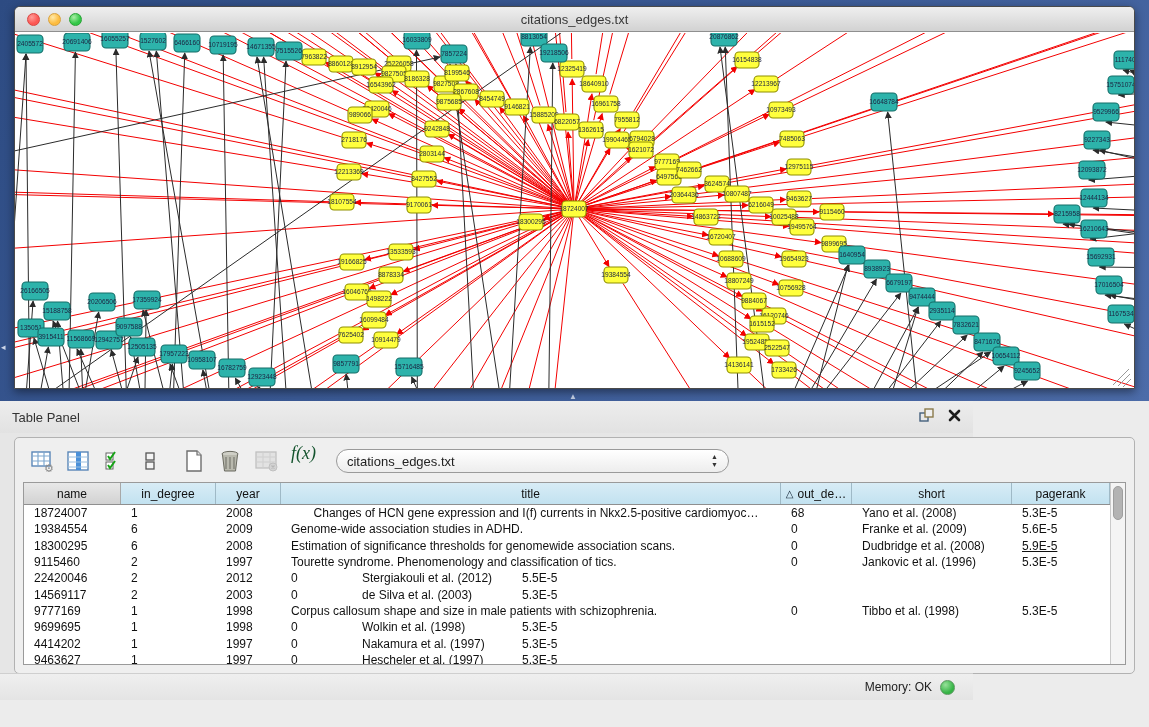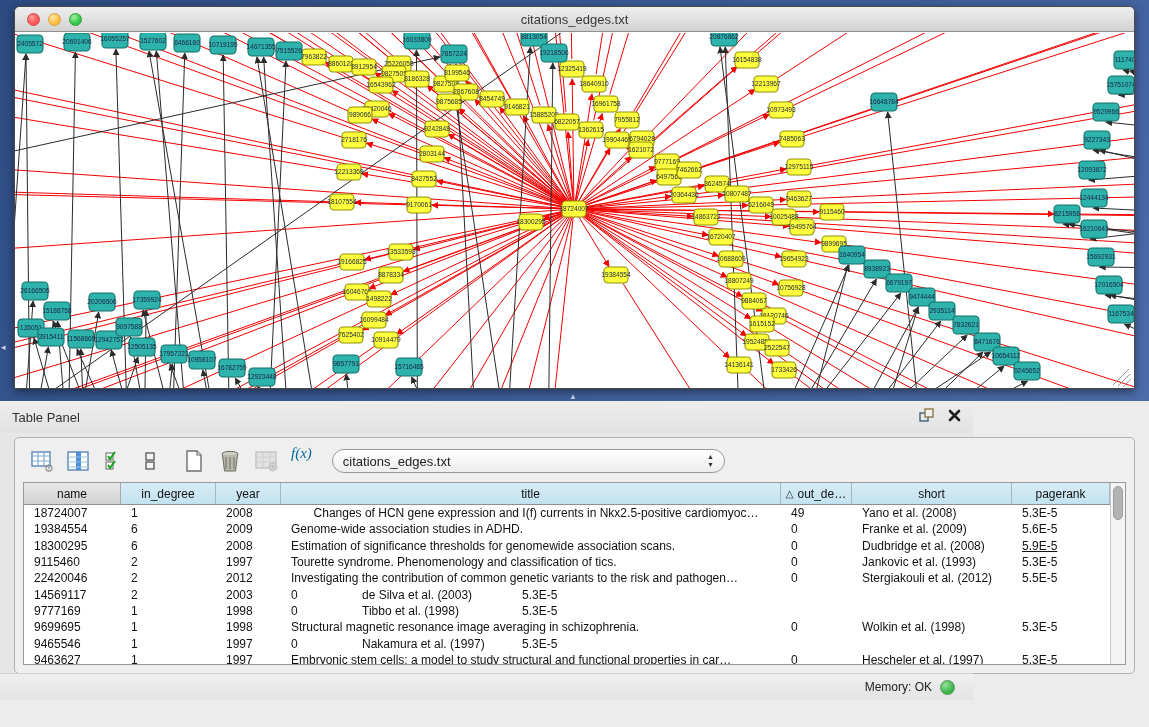--- a/index.html
+++ b/index.html
@@ -35,21 +35,21 @@
     background:linear-gradient(#ededed,#e2e2e2); }
   .panel-title { font-size:13px; color:#333; }
   .panel-header .spacer { flex:1; }
   .panel-hdr-icon { margin-left:14px; cursor:default; }
 
   .panel-body { position:absolute; left:14px; top:36px; width:1121px; height:237px;
     background:#efefef; border:1px solid #b2b2b2; border-radius:5px; padding:6px 8px 0 8px; }
 
   .toolbar { height:34px; display:flex; align-items:center; gap:10px; padding-left:6px; }
   .tb-icon { width:26px; height:24px; display:flex; align-items:center; justify-content:center; }
-  .fx-label { font-family:"Liberation Serif", serif; font-style:italic; font-size:15px; color:#0369a1; margin:0 4px 16px 2px; }
+  .fx-label { font-family:"Liberation Serif", serif; font-style:italic; font-size:18px; color:#14532d; margin:0 4px 16px 2px; }
   .sheet-select { width:393px; height:24px; margin-left:6px; border:1px solid #9a9a9a; border-radius:12px;
     background:linear-gradient(#ffffff,#ededed); display:flex; align-items:center; padding:0 10px;
     font-size:13px; color:#222; position:relative; }
   .sheet-select .spinners { position:absolute; right:10px; top:3px; font-size:7px; color:#333; line-height:8px; text-align:center; }
 
   .table-wrap { position:absolute; left:8px; right:8px; top:44px; bottom:8px;
     border:1px solid #9a9a9a; background:#fff; display:flex; }
   .grid { flex:1; overflow:hidden; }
   .grid-header { display:flex; height:22px; border-bottom:1px solid #8f8f8f; }
   .col-h { font-size:12px; color:#111; display:flex; align-items:center; justify-content:center;
@@ -948,21 +948,21 @@
             <div class="col-h" style="flex: 1 1 0%;">
               <span>pagerank</span>
             </div>
           </div>
         <div class="grid-body">
             <div class="row">
               <div class="cell" style="flex: 0 0 97px;">18724007</div>
               <div class="cell" style="flex: 0 0 95px;">1</div>
               <div class="cell" style="flex: 0 0 65px;">2008</div>
               <div class="cell" style="flex: 0 0 500px; text-align: center;">Changes of HCN gene expression and I(f) currents in Nkx2.5-positive cardiomyoc…</div>
-              <div class="cell" style="flex: 0 0 71px;">49</div>
+              <div class="cell" style="flex: 0 0 71px;">68</div>
               <div class="cell" style="flex: 0 0 160px;">Yano et al. (2008)</div>
               <div class="cell" style="flex: 1 1 0%;">5.3E-5</div>
             </div>
             <div class="row">
               <div class="cell" style="flex: 0 0 97px;">19384554</div>
               <div class="cell" style="flex: 0 0 95px;">6</div>
               <div class="cell" style="flex: 0 0 65px;">2009</div>
               <div class="cell" style="flex: 0 0 500px;">Genome-wide association studies in ADHD.</div>
               <div class="cell" style="flex: 0 0 71px;">0</div>
               <div class="cell" style="flex: 0 0 160px;">Franke et al. (2009)</div>
@@ -976,70 +976,68 @@
               <div class="cell" style="flex: 0 0 71px;">0</div>
               <div class="cell" style="flex: 0 0 160px;">Dudbridge et al. (2008)</div>
               <div class="cell" style="flex: 1 1 0%; text-decoration: underline;">5.9E-5</div>
             </div>
             <div class="row">
               <div class="cell" style="flex: 0 0 97px;">9115460</div>
               <div class="cell" style="flex: 0 0 95px;">2</div>
               <div class="cell" style="flex: 0 0 65px;">1997</div>
               <div class="cell" style="flex: 0 0 500px;">Tourette syndrome. Phenomenology and classification of tics.</div>
               <div class="cell" style="flex: 0 0 71px;">0</div>
-              <div class="cell" style="flex: 0 0 160px;">Jankovic et al. (1993)</div>
+              <div class="cell" style="flex: 0 0 160px;">Jankovic et al. (1996)</div>
               <div class="cell" style="flex: 1 1 0%;">5.3E-5</div>
             </div>
             <div class="row">
               <div class="cell" style="flex: 0 0 97px;">22420046</div>
               <div class="cell" style="flex: 0 0 95px;">2</div>
               <div class="cell" style="flex: 0 0 65px;">2012</div>
-              <div class="cell" style="flex: 0 0 500px;">Investigating the contribution of common genetic variants to the risk and pathogen…</div>
               <div class="cell" style="flex: 0 0 71px;">0</div>
               <div class="cell" style="flex: 0 0 160px;">Stergiakouli et al. (2012)</div>
               <div class="cell" style="flex: 1 1 0%;">5.5E-5</div>
             </div>
             <div class="row">
               <div class="cell" style="flex: 0 0 97px;">14569117</div>
               <div class="cell" style="flex: 0 0 95px;">2</div>
               <div class="cell" style="flex: 0 0 65px;">2003</div>
               <div class="cell" style="flex: 0 0 71px;">0</div>
               <div class="cell" style="flex: 0 0 160px;">de Silva et al. (2003)</div>
               <div class="cell" style="flex: 1 1 0%;">5.3E-5</div>
             </div>
             <div class="row">
               <div class="cell" style="flex: 0 0 97px;">9777169</div>
               <div class="cell" style="flex: 0 0 95px;">1</div>
               <div class="cell" style="flex: 0 0 65px;">1998</div>
+              <div class="cell" style="flex: 0 0 500px;">Corpus callosum shape and size in male patients with schizophrenia.</div>
               <div class="cell" style="flex: 0 0 71px;">0</div>
               <div class="cell" style="flex: 0 0 160px;">Tibbo et al. (1998)</div>
               <div class="cell" style="flex: 1 1 0%;">5.3E-5</div>
             </div>
             <div class="row">
               <div class="cell" style="flex: 0 0 97px;">9699695</div>
               <div class="cell" style="flex: 0 0 95px;">1</div>
               <div class="cell" style="flex: 0 0 65px;">1998</div>
-              <div class="cell" style="flex: 0 0 500px;">Structural magnetic resonance image averaging in schizophrenia.</div>
               <div class="cell" style="flex: 0 0 71px;">0</div>
               <div class="cell" style="flex: 0 0 160px;">Wolkin et al. (1998)</div>
               <div class="cell" style="flex: 1 1 0%;">5.3E-5</div>
             </div>
             <div class="row">
-              <div class="cell" style="flex: 0 0 97px;">9465546</div>
+              <div class="cell" style="flex: 0 0 97px;">4414202</div>
               <div class="cell" style="flex: 0 0 95px;">1</div>
               <div class="cell" style="flex: 0 0 65px;">1997</div>
               <div class="cell" style="flex: 0 0 71px;">0</div>
               <div class="cell" style="flex: 0 0 160px;">Nakamura et al. (1997)</div>
               <div class="cell" style="flex: 1 1 0%;">5.3E-5</div>
             </div>
             <div class="row">
               <div class="cell" style="flex: 0 0 97px;">9463627</div>
               <div class="cell" style="flex: 0 0 95px;">1</div>
               <div class="cell" style="flex: 0 0 65px;">1997</div>
-              <div class="cell" style="flex: 0 0 500px;">Embryonic stem cells: a model to study structural and functional properties in car…</div>
               <div class="cell" style="flex: 0 0 71px;">0</div>
               <div class="cell" style="flex: 0 0 160px;">Hescheler et al. (1997)</div>
               <div class="cell" style="flex: 1 1 0%;">5.3E-5</div>
             </div>
           </div>
       </div>
       <div class="vscroll">
         <div class="vthumb"></div>
       </div>
     </div>

